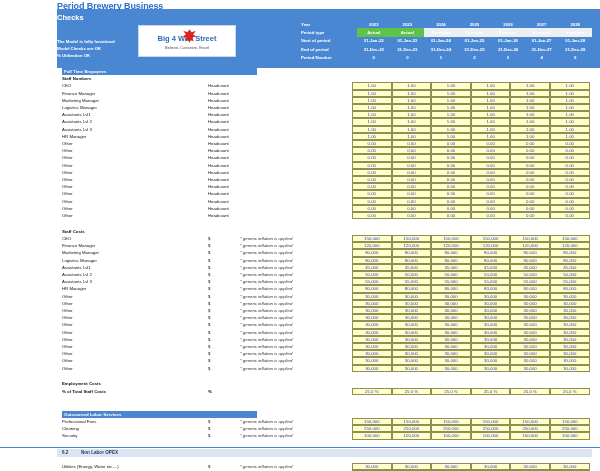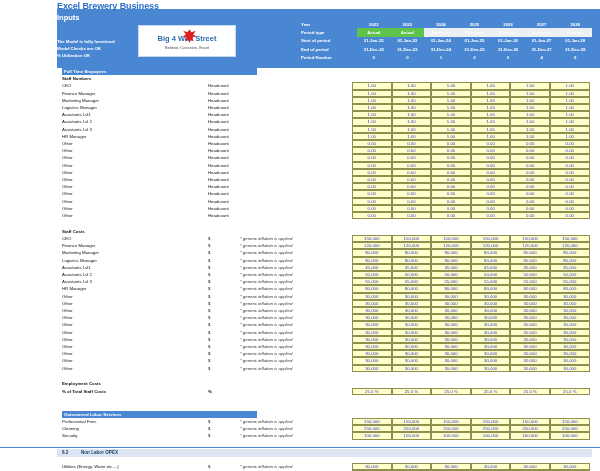--- a/index.html
+++ b/index.html
@@ -110,22 +110,22 @@
 </style>
 </head>
 <body>
 
 <div class="sheet">
 
   <div class="banner"></div>
   <div class="banner-white-left"></div>
   <div class="banner-white-strip"></div>
 
-  <div class="title-main">Excel Brewery Business</div>
-  <div class="title-sub">Inputs</div>
+  <div class="title-main">Period Brewery Business</div>
+  <div class="title-sub">Checks</div>
   <div class="note note1">The Model is fully functional</div>
   <div class="note note2">Model Checks are OK</div>
   <div class="note note3">% Utilization OK</div>
 
   <div class="logo-box">
     <div class="logo-text">Big 4        Wall Street</div>
     <svg class="eagle" viewBox="0 0 24 24">
       <path d="M12 2 L15 6 L21 4 L17 9 L22 12 L16 13 L18 19 L12 15 L6 19 L8 13 L2 12 L7 9 L3 4 L9 6 Z" fill="#e02020"></path>
       <path d="M11 8 L13 8 L14 16 L12 21 L10 16 Z" fill="#e02020"></path>
     </svg>

